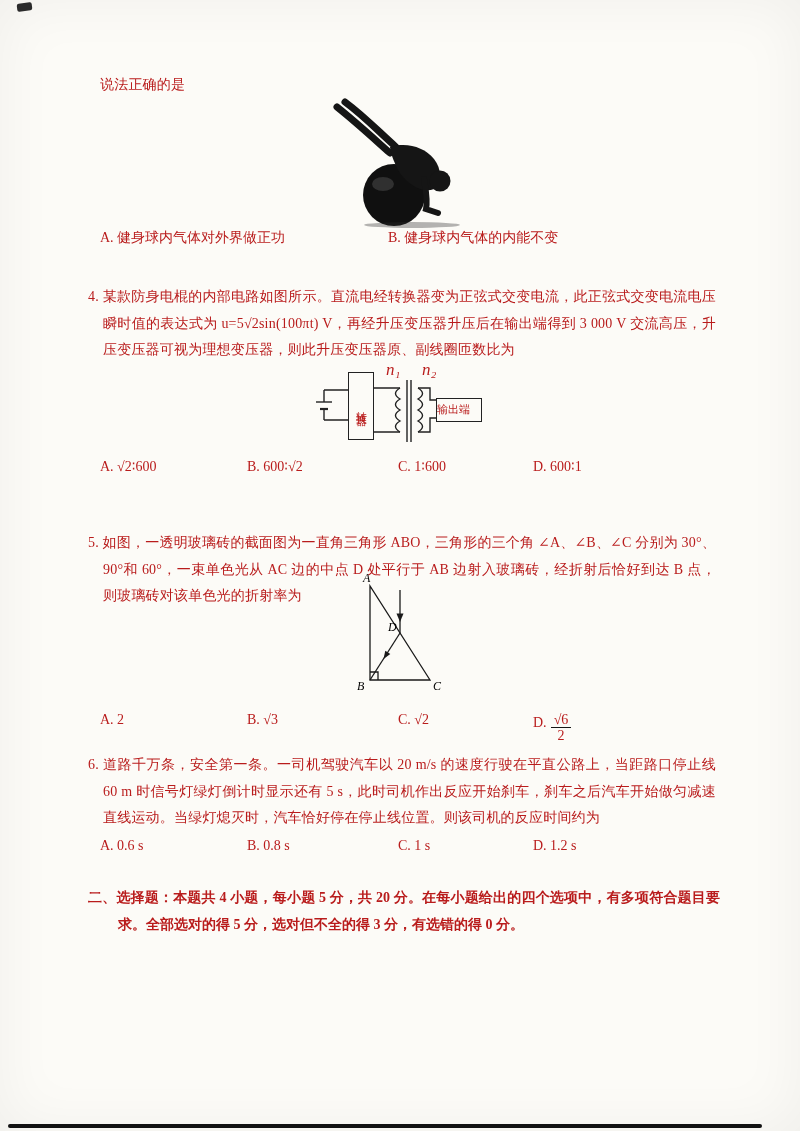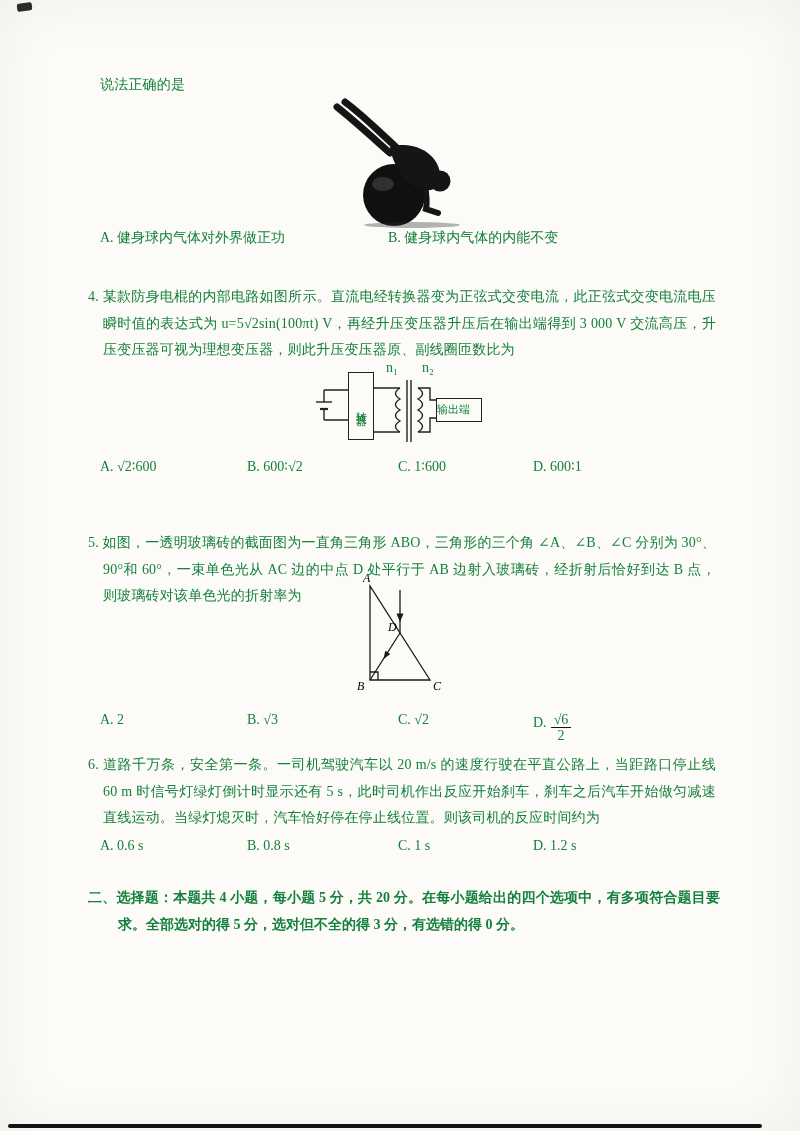--- a/index.html
+++ b/index.html
@@ -3,21 +3,21 @@
 <meta charset="utf-8">
 <style>
   * { margin:0; padding:0; box-sizing:border-box; }
   html,body { background:#d9d9d9; }
   .sheet {
     position:relative;
     width:800px; height:1131px;
     margin:0 auto;
     background:#fcfbf7;
     font-family:"Liberation Serif","DejaVu Serif",serif;
-    color:#15803d;
+    color:#b91c1c;
     overflow:hidden;
     box-shadow: inset 0 0 60px rgba(0,0,0,0.05);
   }
   .para {
     position:absolute; left:88px; width:628px;
     font-size:14px; line-height:26.5px;
     text-align:justify;
     padding-left:15px; text-indent:-15px;
     letter-spacing:0.2px;
   }
@@ -48,21 +48,21 @@
     border:1.5px solid #222; background:#fcfbf7;
     writing-mode:vertical-rl; text-orientation:upright;
     display:flex; align-items:center; justify-content:center;
     font-size:11px; letter-spacing:2px;
   }
   .out-box {
     position:absolute; left:130px; top:36px; width:46px; height:24px;
     border:1.5px solid #222; background:#fcfbf7;
     font-size:11px; line-height:21px; text-align:left;
   }
-  .coil-label { position:absolute; top:-2px; font-size:14px; }
+  .coil-label { position:absolute; top:-2px; font-size:17px; font-style:italic; }
   .n1 { left:80px; } .n2 { left:116px; }
   .triangle-fig { position:absolute; left:350px; top:570px; width:100px; height:128px; }
   .tri-label { font-size:12px; font-style:italic; font-family:"Liberation Serif",serif; }
   .frac { display:inline-block; vertical-align:-0.95em; text-align:center; line-height:1.1; margin-left:4px; }
   .frac .num { display:block; border-bottom:1px solid #161616; padding:0 3px; }
   .frac .den { display:block; }
   
   .scan-corner { position:absolute; left:17px; top:3px; width:15px; height:8px; background:#2b2b2b; border-radius:2px; transform:rotate(-7deg); }
   .scan-bottom { position:absolute; left:8px; bottom:3px; width:754px; height:4px; background:#121212; border-radius:2px; }
 </style>

